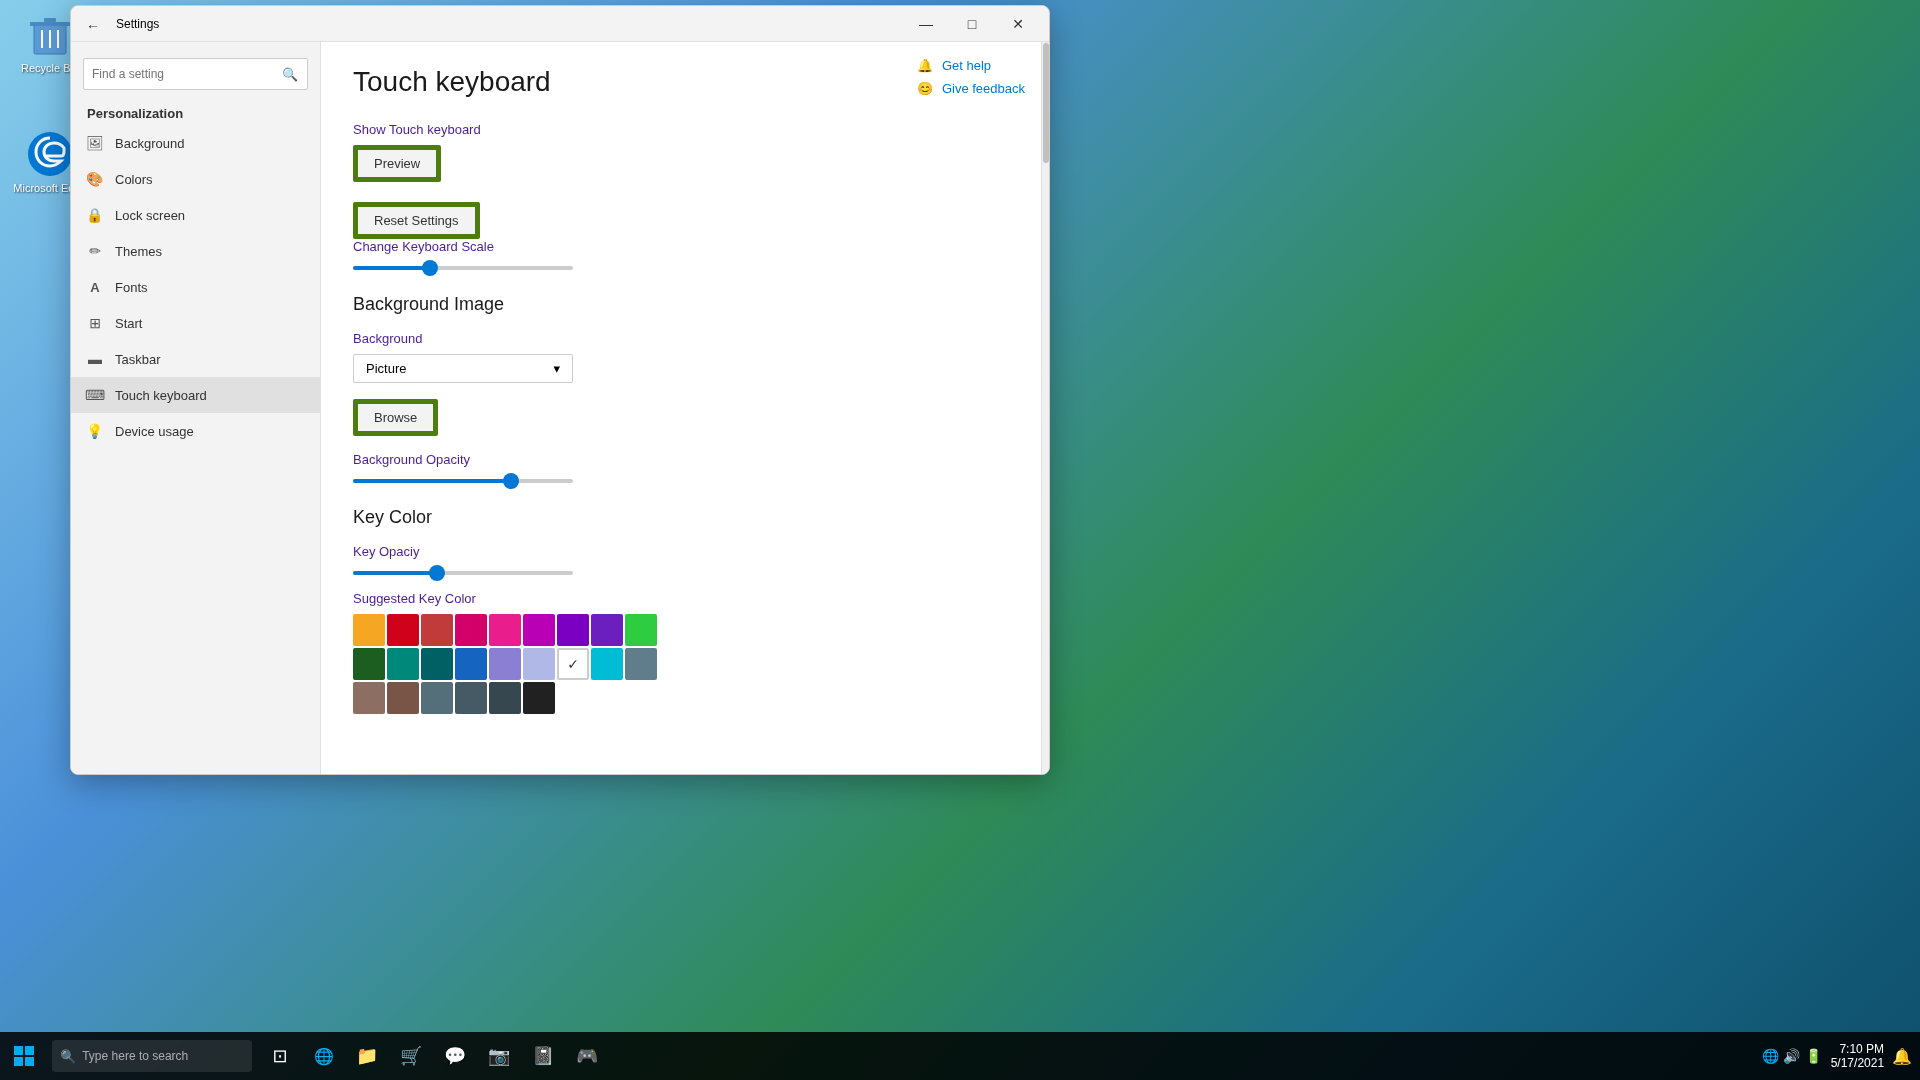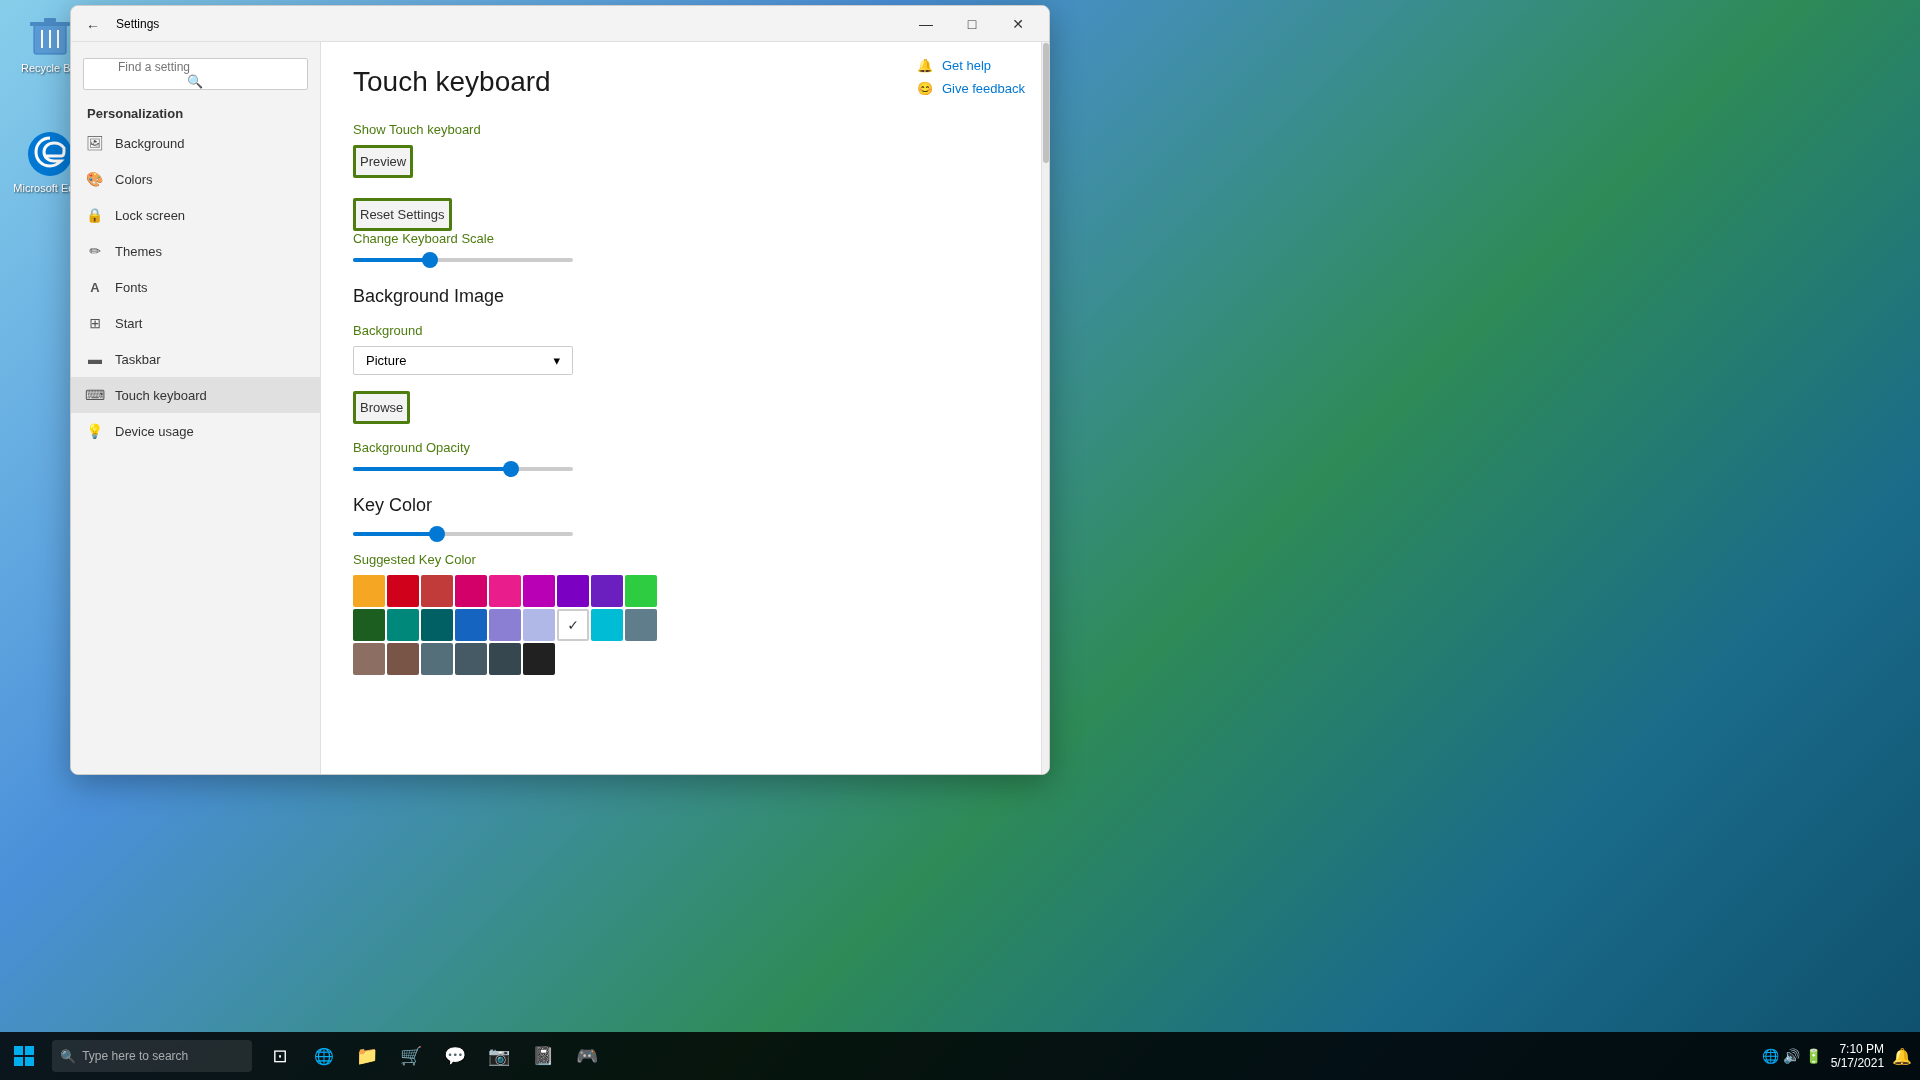--- a/index.html
+++ b/index.html
@@ -185,21 +185,20 @@
     }
     .sidebar-search {
       margin: 8px 12px;
       display: flex;
       align-items: center;
       border: 1px solid #ccc;
       background: white;
       height: 32px;
       padding: 0 8px;
       border-radius: 2px;
-      flex-direction: column;
     }
     .sidebar-search input {
       border: none;
       outline: none;
       flex: 1;
       font-size: 12px;
       background: transparent;
     }
     .sidebar-section-title {
       font-size: 13px;
@@ -260,29 +259,29 @@
       font-size: 18px;
       font-weight: 400;
       color: #1a1a1a;
       margin-top: 24px;
       margin-bottom: 16px;
     }
 
     
     .setting-label {
       font-size: 13px;
-      color: #4d7c0f;
+      color: #4c1d95;
       margin-bottom: 8px;
     }
 
     
     .btn-secondary {
       background: #f3f3f3;
-      border: 3px solid #4d7c0f;
-      padding: 6px 4px;
+      border: 5px solid #4d7c0f;
+      padding: 6px 16px;
       font-size: 13px;
       cursor: pointer;
       border-radius: 2px;
       color: #333;
     }
 
     
     .slider-container {
       width: 220px;
       margin-bottom: 16px;
@@ -533,20 +532,21 @@
               <div class="slider-track">
                 <div class="slider-fill" style="width: 72%;"></div>
                 <div class="slider-thumb" style="left: 72%;"></div>
               </div>
             </div>
           </div>
 
           <h2 class="section-heading">Key Color</h2>
 
           <div>
+            <div class="setting-label">Key Opaciy</div>
             <div class="slider-container">
               <div class="slider-track">
                 <div class="slider-fill" style="width: 38%;"></div>
                 <div class="slider-thumb" style="left: 38%;"></div>
               </div>
             </div>
           </div>
 
           <div>
             <div class="setting-label">Suggested Key Color</div>

